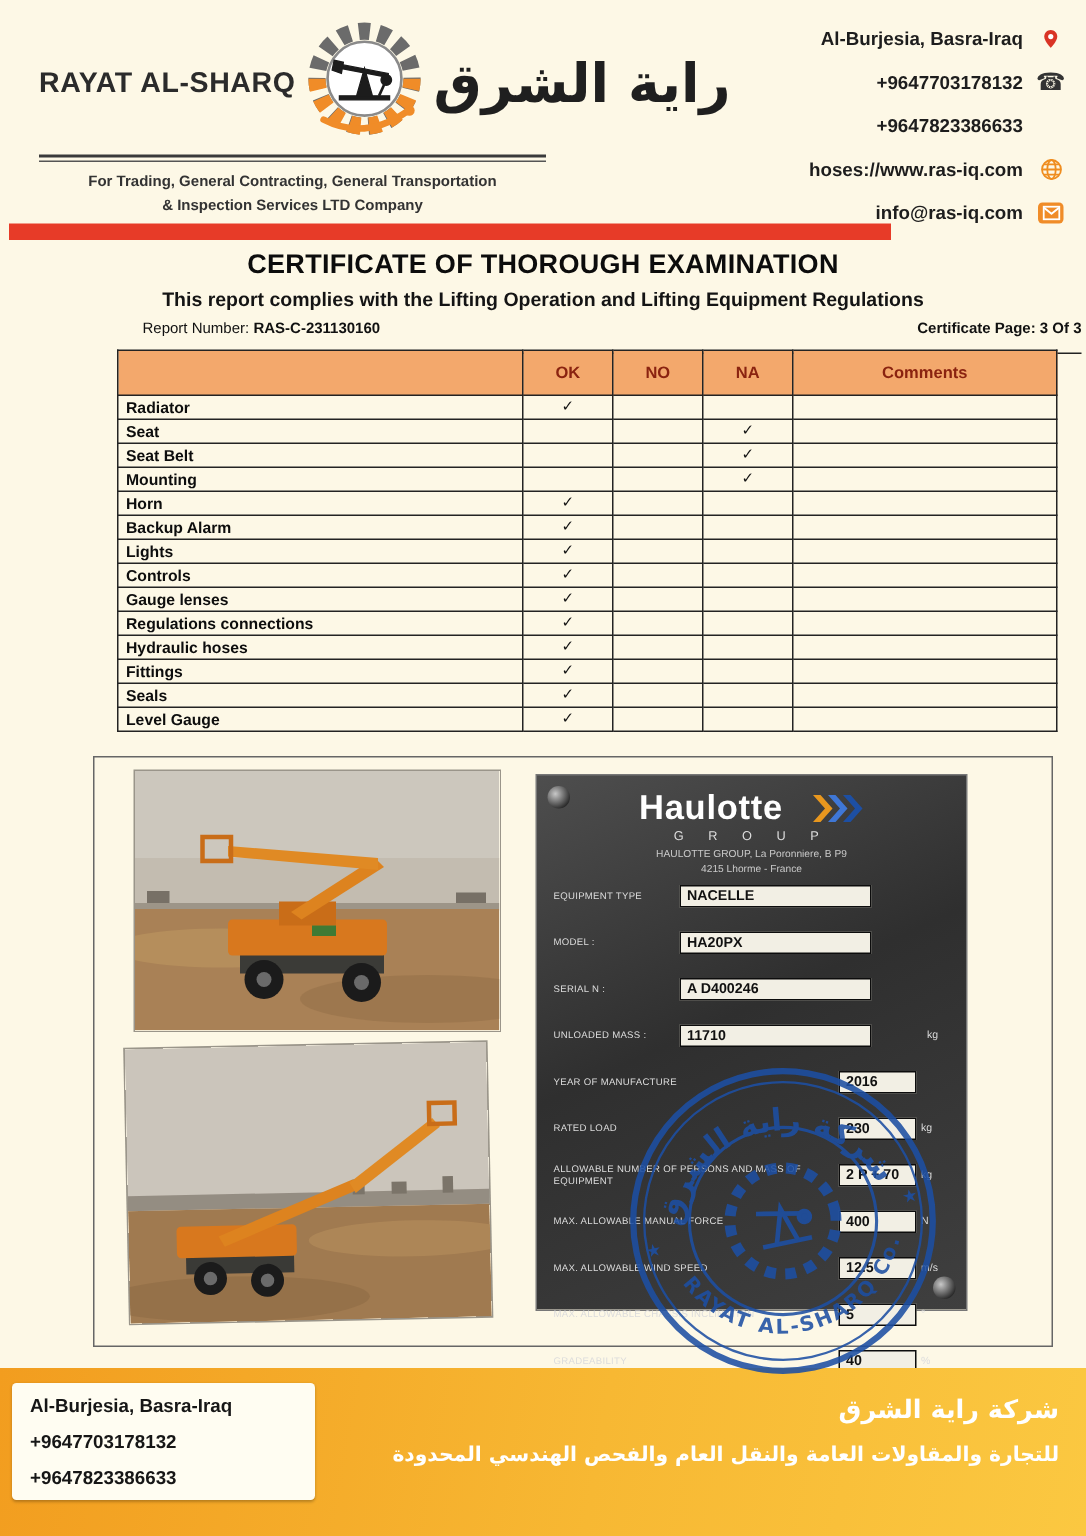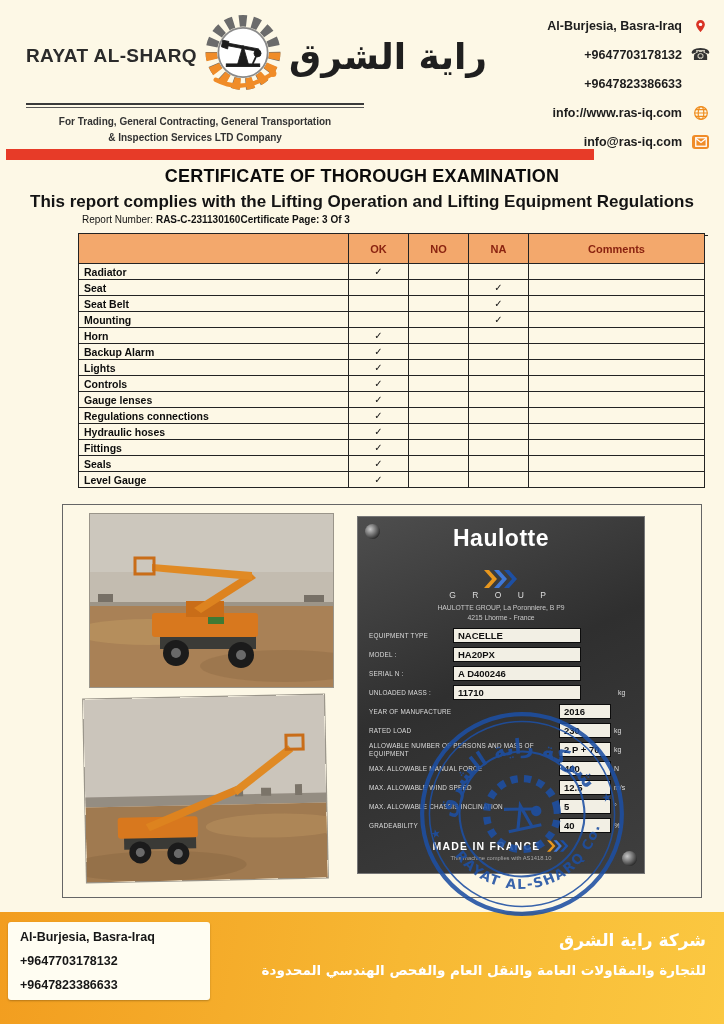--- a/index.html
+++ b/index.html
@@ -29,23 +29,23 @@
   .ph { font-family:"DejaVu Sans",sans-serif; font-size:16px; color:#333; line-height:1; }
   .mailbox { background:var(--logo-orange,#f08c28); border-radius:3px; width:17px; height:14px;
              display:inline-flex; align-items:center; justify-content:center; }
 
   
   .red-bar { position:absolute; left:6px; top:149px; width:588px; height:11px;
              background:var(--red-bar,#e73b28); }
   .doc-title { position:absolute; top:166px; left:0; width:100%; text-align:center;
                font-size:18px; font-weight:bold; color:#0c0c0c; letter-spacing:.2px; }
   .doc-subtitle { position:absolute; top:192px; left:0; width:100%; text-align:center;
-                  font-size:17px; font-weight:600; color:#141414; }
-  .meta-row { position:absolute; top:214px; left:82px; width:626px; display:flex;
-              justify-content:flex-start; font-size:10px; color:#111;
+                  font-size:13px; font-weight:600; color:#141414; }
+  .meta-row { position:absolute; top:214px; left:95px; width:626px; display:flex;
+              justify-content:space-between; font-size:10px; color:#111;
               border-bottom:1.5px solid #222; padding-bottom:10px; }
   .report-value, .cert-page { font-weight:bold; }
 
   
   .checklist { position:absolute; left:78px; top:233px; width:626px;
                border-collapse:collapse; table-layout:fixed; }
   .checklist th, .checklist td { border:1px solid #232323; }
   .checklist th { height:30px; background:var(--table-header-bg,#f3a86c);
                   color:var(--table-header-text,#8a2310); font-size:11px; }
   .td-item { font-size:10.5px; font-weight:bold; color:#0d0d0d; padding:1px 5px; height:16px; }
@@ -60,25 +60,25 @@
   .photo svg { display:block; width:100%; height:100%; }
   .photo1 { left:90px; top:514px; width:243px; height:173px; }
   .photo2 { left:85px; top:697px; width:241px; height:183px; transform:rotate(-1.2deg); }
 
   .nameplate { position:absolute; left:358px; top:517px; width:286px; height:356px;
                background:linear-gradient(155deg,#4e4e4e,#2f2f2f 45%,#3f3f3f);
                color:#e8e8e8; padding:9px 11px 5px; box-shadow:0 0 0 1px #777; }
   .rivet { position:absolute; width:15px; height:15px; border-radius:50%;
            background:radial-gradient(circle at 35% 35%, #c8c8c8, #2a2a2a 75%); }
   .rivet.tl { left:7px; top:7px; } .rivet.br { right:7px; bottom:7px; }
-  .np-brand { display:flex; align-items:center; justify-content:center; gap:20px; margin-top:1px;flex-direction:column; }
+  .np-brand { display:flex; align-items:center; justify-content:center; gap:20px; margin-top:1px; }
   .np-brand-name { font-size:23px; font-weight:bold; color:#fff; line-height:1; letter-spacing:.5px; }
   .np-group { text-align:center; letter-spacing:7px; font-size:8.5px; color:#ddd; margin-top:2px; }
   .np-addr { text-align:center; font-size:6.8px; color:#c9c9c9; line-height:1.4; margin-top:3px; }
-  .np-fields { margin-top:6px; display:flex; flex-direction:column; gap:4px; }
+  .np-fields { margin-top:6px; display:flex; flex-direction:column; gap:16px; }
   .np-row { display:flex; align-items:center; min-height:14.5px; }
   .np-label { flex:1; font-size:6.4px; line-height:1.15; color:#dcdcdc;
               text-transform:uppercase; padding-right:4px; letter-spacing:.2px; }
   .np-box { background:#f2efe4; color:#101010; font-weight:bold; font-size:9.5px;
             border:1px solid #0c0c0c; padding:1px 4px; min-height:13px;
             display:flex; align-items:center; flex:0 0 52px; }
   .np-unit { flex:0 0 22px; font-size:7px; color:#ddd; padding-left:3px; }
   .np-row.wide .np-label { flex:0 0 84px; }
   .np-row.wide .np-box { flex:0 0 128px; }
   .np-row.wide .np-unit { margin-left:auto; flex:0 0 18px; }
@@ -148,21 +148,21 @@
         <span class="c-text">+9647703178132</span>
         <span class="c-icon">
           <span class="ph">☎</span>
         </span>
       </div>
       <div class="contact-line">
         <span class="c-text">+9647823386633</span>
         <span class="c-icon"></span>
       </div>
       <div class="contact-line">
-        <span class="c-text">info://www.ras-iq.com</span>
+        <span class="c-text">hoses://www.ras-iq.com</span>
         <span class="c-icon">
           <svg viewBox="0 0 24 24" width="16" height="16">
             <g fill="none" stroke="#ef8d1f" stroke-width="1.8">
               <circle cx="12" cy="12" r="9.5"></circle>
               <ellipse cx="12" cy="12" rx="4.2" ry="9.5"></ellipse>
               <path d="M2.5 12h19M4.2 6.8h15.6M4.2 17.2h15.6"></path>
             </g>
           </svg>
         </span>
       </div>

